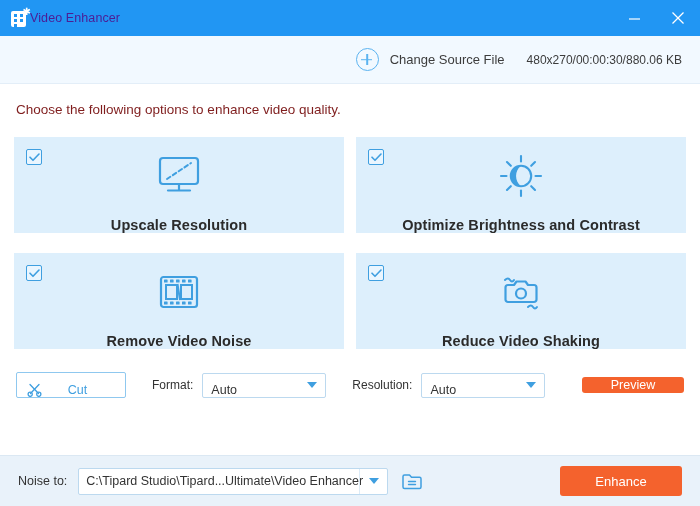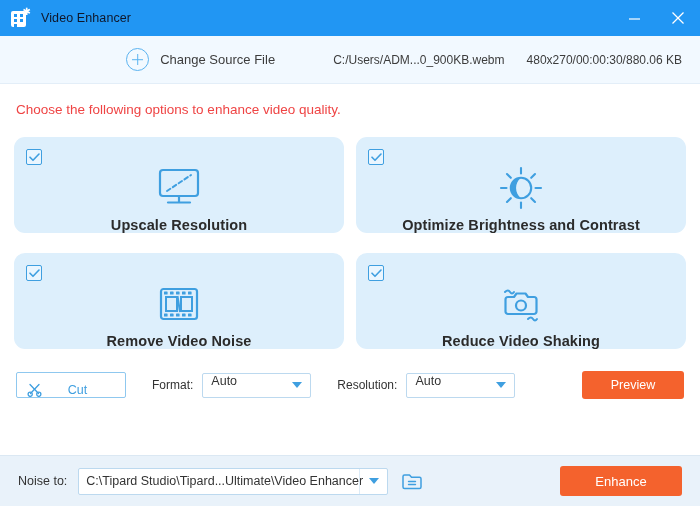--- a/index.html
+++ b/index.html
@@ -33,21 +33,21 @@
   .app-icon .badge::before {
     content: ""; position: absolute;
     left: 3px; top: 3px; width: 3px; height: 3px; background: #2196f3;
     box-shadow: 6px 0 0 #2196f3, 0 5px 0 #2196f3, 6px 5px 0 #2196f3, 0 10px 0 #2196f3;
   }
   .app-icon .spark {
     position: absolute; right: -1px; top: -1px;
     color: #ffffff; font-size: 10px; line-height: 8px;
   }
   .title-text {
-    color: #0f172a; font-size: 12.5px; margin-left: 11px; letter-spacing: .1px;
+    color: #4c1d95; font-size: 12.5px; letter-spacing: .1px;
   }
   .win-controls { margin-left: auto; display: flex; height: 100%; }
   .win-btn {
     width: 44px; height: 100%;
     display: flex; align-items: center; justify-content: center;
     color: #ffffff; cursor: pointer;
   }
 
   
   .sourcebar {
@@ -67,34 +67,34 @@
   }
   .plus-icon::before { left: 50%; top: 4.5px; width: 1.6px; height: 11px; transform: translateX(-50%); }
   .plus-icon::after  { top: 50%; left: 4.5px; height: 1.6px; width: 11px; transform: translateY(-50%); }
   .change-src-label { font-size: 13px; color: #3c3c3c; margin-left: 11px; cursor: pointer; }
   .src-path { font-size: 12px; color: #3c3c3c; margin-left: 58px; }
   .src-info { font-size: 12px; color: #3c3c3c; margin-left: 22px; }
 
   
   .main { flex: 1 1 auto; padding: 0 14px; position: relative; }
   .hint {
-    font-size: 13.5px; color: #ef4444;
+    font-size: 13.5px; color: #7f1d1d;
     padding: 18px 2px 12px 2px;
   }
   .cards {
     display: grid;
     grid-template-columns: 1fr 1fr;
     grid-template-rows: 104px 104px;
     gap: 12px;
   }
   .card {
-    background: #ddeffc; border-radius: 11px;
+    background: #ddeffc; border-radius: 0;
     position: relative;
     display: flex; flex-direction: column;
-    align-items: center; justify-content: flex-end;
+    align-items: center; justify-content: space-between;
     cursor: pointer;
     margin-top: 8px;
   }
   .chk {
     position: absolute; left: 12px; top: 12px;
     width: 16px; height: 16px;
     border: 1.4px solid #3f9fe0; border-radius: 2px;
     background: #eaf6ff;
     display: flex; align-items: center; justify-content: center;
     cursor: pointer;
@@ -121,40 +121,40 @@
     border: 1px solid #8fc8ef; border-radius: 2px;
     background: #ffffff;
     display: flex; align-items: flex-end;
     cursor: pointer;
   }
   .cut-btn .scissors { margin-left: 10px; display: flex; }
   .cut-btn .cut-label { flex: 1; text-align: center; font-size: 12.5px; color: #3f9fe0; margin-right: 12px; }
   .field-label { font-size: 12px; color: #333333; margin-left: 26px; text-align: center; }
   .select {
     position: relative;
-    width: 109px; height: 25px;
+    width: 124px; height: 25px;
     border: 1px solid #bcd9ef; border-radius: 2px;
     background: #ffffff;
-    display: flex; align-items: flex-start;
+    display: flex; align-items: flex-end;
     margin-left: 9px;
     cursor: pointer;
   }
   .select .val { font-size: 12.5px; color: #333333; margin-left: 8px; }
   .select .caret {
     position: absolute; right: 8px; top: 50%; transform: translateY(-50%);
     width: 0; height: 0;
     border-left: 5px solid transparent; border-right: 5px solid transparent;
     border-top: 6px solid #3f9fe0;
   }
   .btn-orange {
     background: #f4622d; border: none; border-radius: 3px;
     color: #ffffff; cursor: pointer;
     font-family: "Liberation Sans", sans-serif;
   }
-  .preview-btn { width: 102px; height: 28px; font-size: 12.5px; margin-left: auto; }
+  .preview-btn { width: 102px; height: 16px; font-size: 12.5px; margin-left: auto; }
 
   
   .bottombar {
     flex: 0 0 51px; height: 51px;
     background: #e9f2fa;
     border-top: 1px solid #dbe8f3;
     display: flex; align-items: center;
     padding: 0 18px 0 18px;
   }
   .saveto-label { font-size: 12.5px; color: #333333; }
@@ -209,21 +209,20 @@
             <line x1="1.5" y1="1.5" x2="12.5" y2="12.5" stroke="#ffffff" stroke-width="1.3"></line>
             <line x1="12.5" y1="1.5" x2="1.5" y2="12.5" stroke="#ffffff" stroke-width="1.3"></line>
           </svg>
       </div>
     </div>
   </div>
 
   <div class="sourcebar">
     <div class="plus-icon"></div>
     <div class="change-src-label">Change Source File</div>
-    <div class="src-path">C:/Users/ADM...0_900KB.webm</div>
     <div class="src-info">480x270/00:00:30/880.06 KB</div>
   </div>
 
   <div class="main">
     <div class="hint">Choose the following options to enhance video quality.</div>
 
     <div class="cards">
 
       <div class="card">
         <div class="chk">

